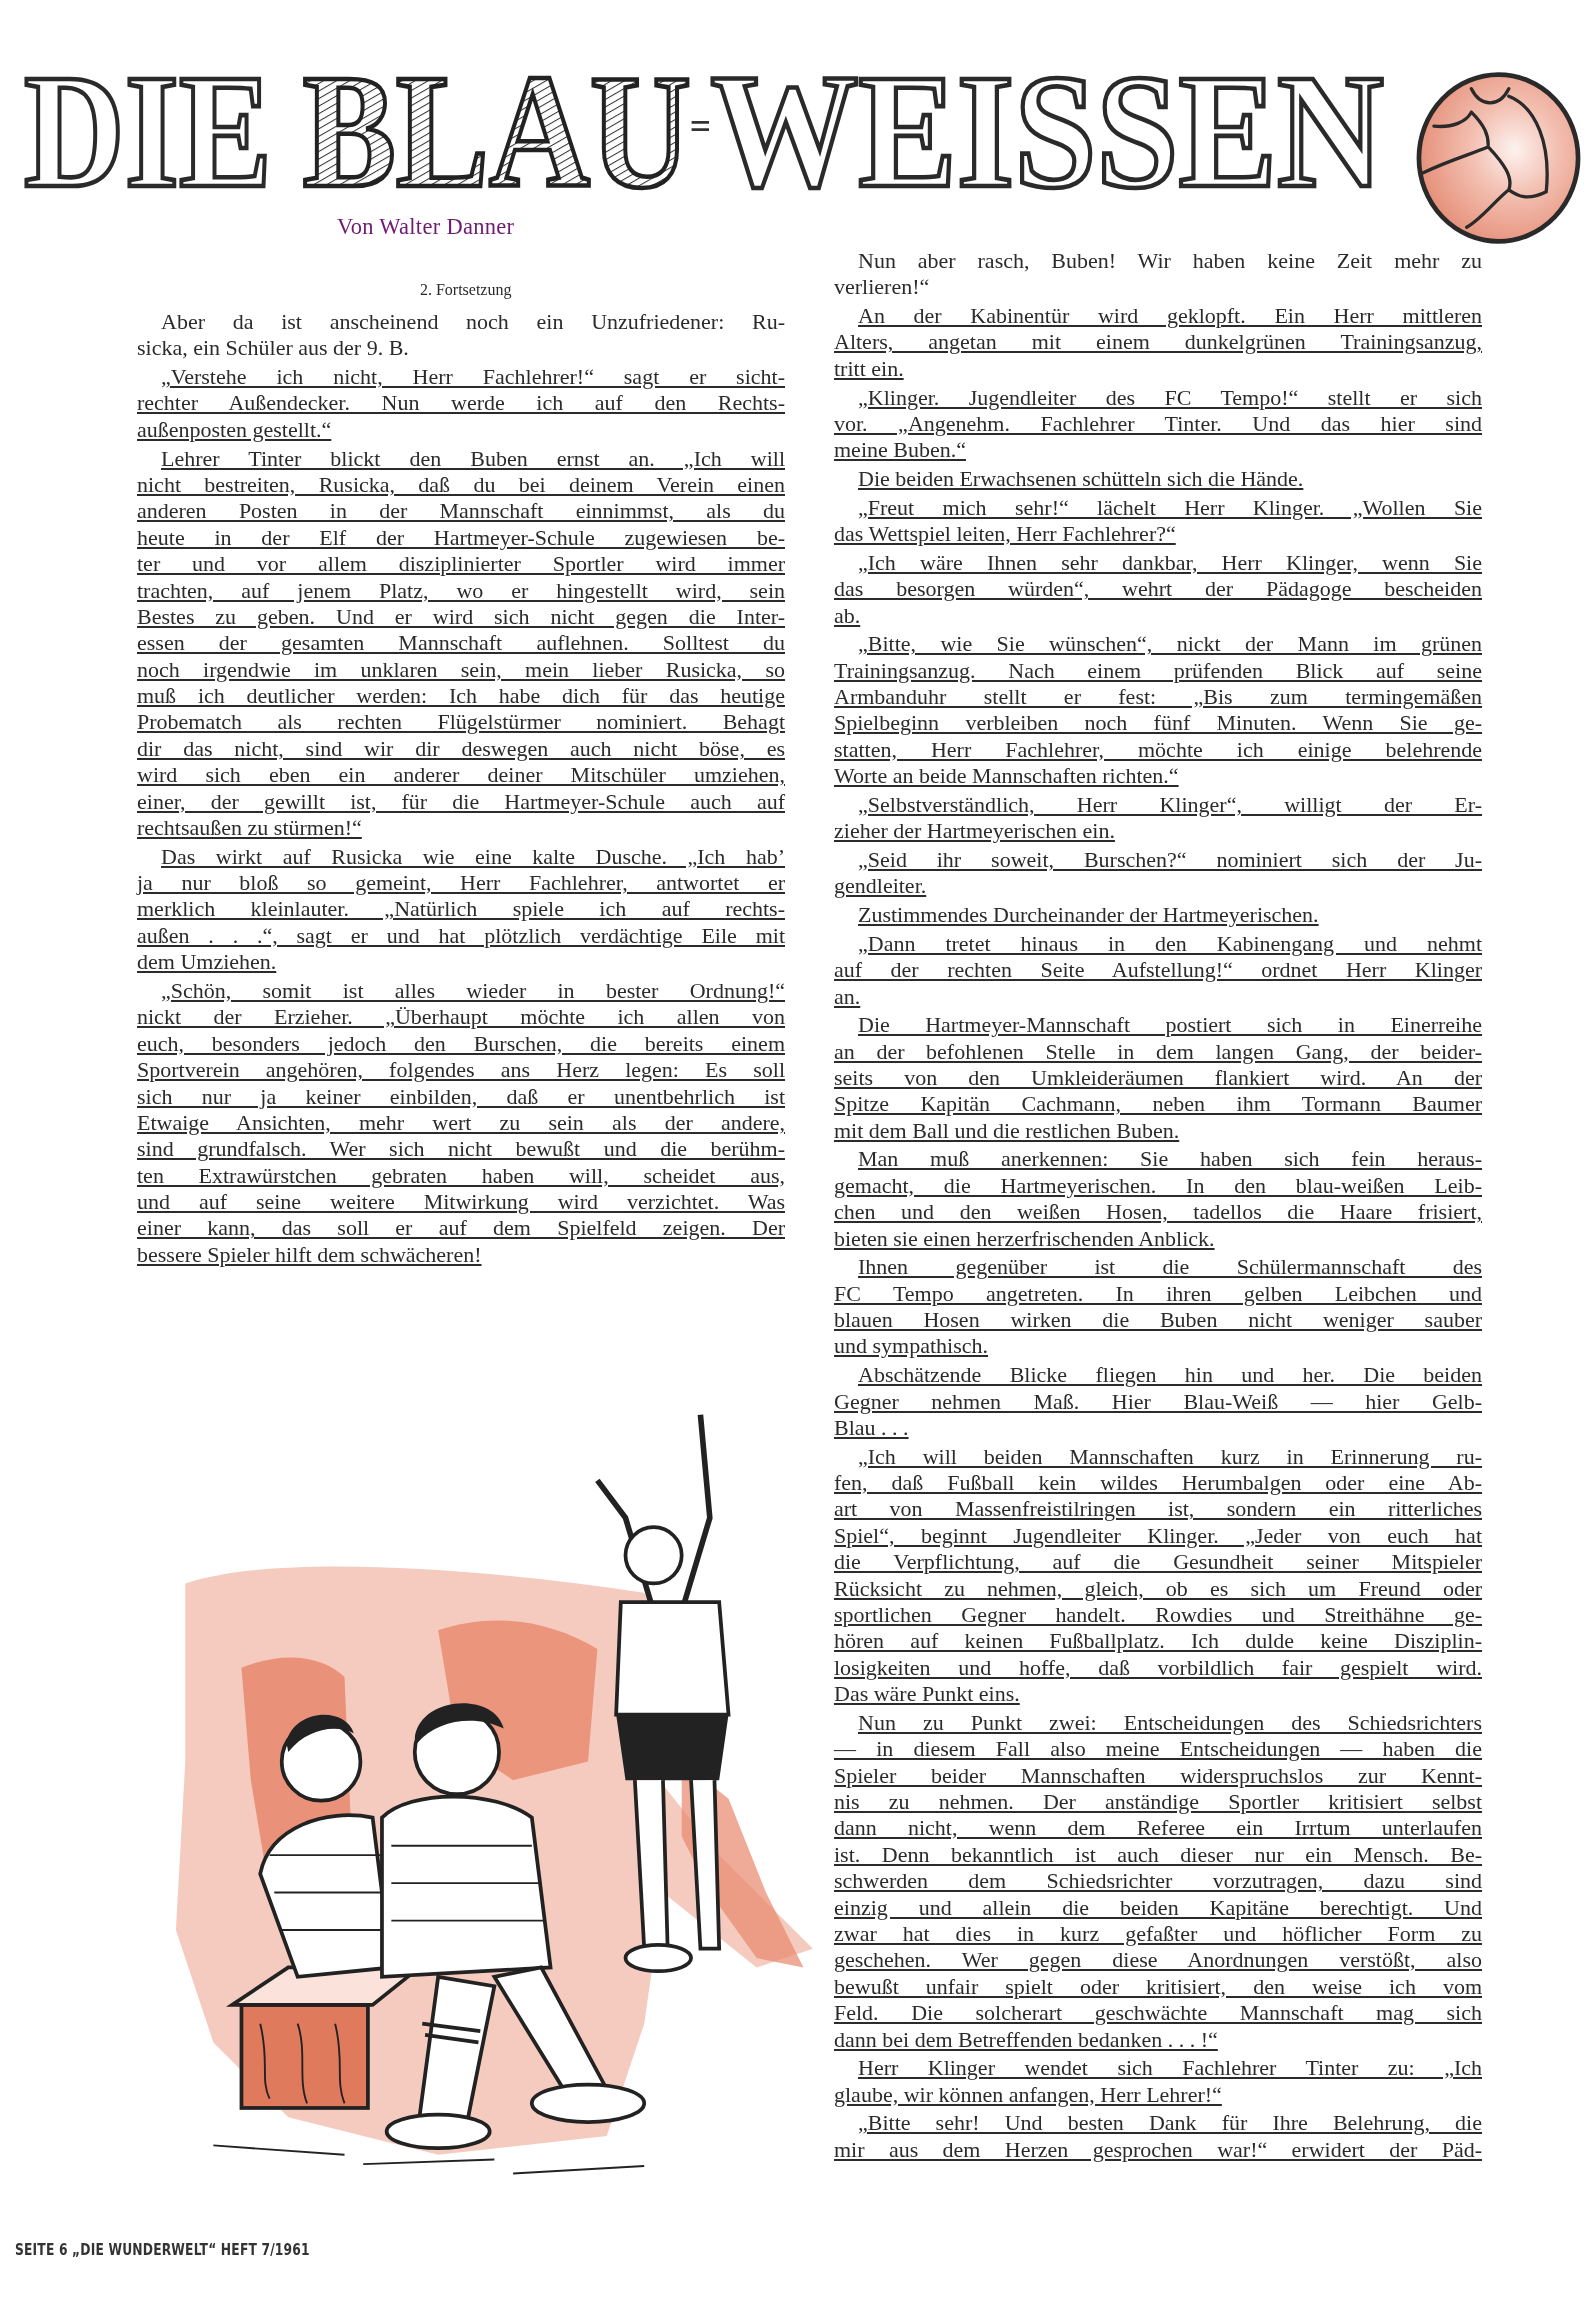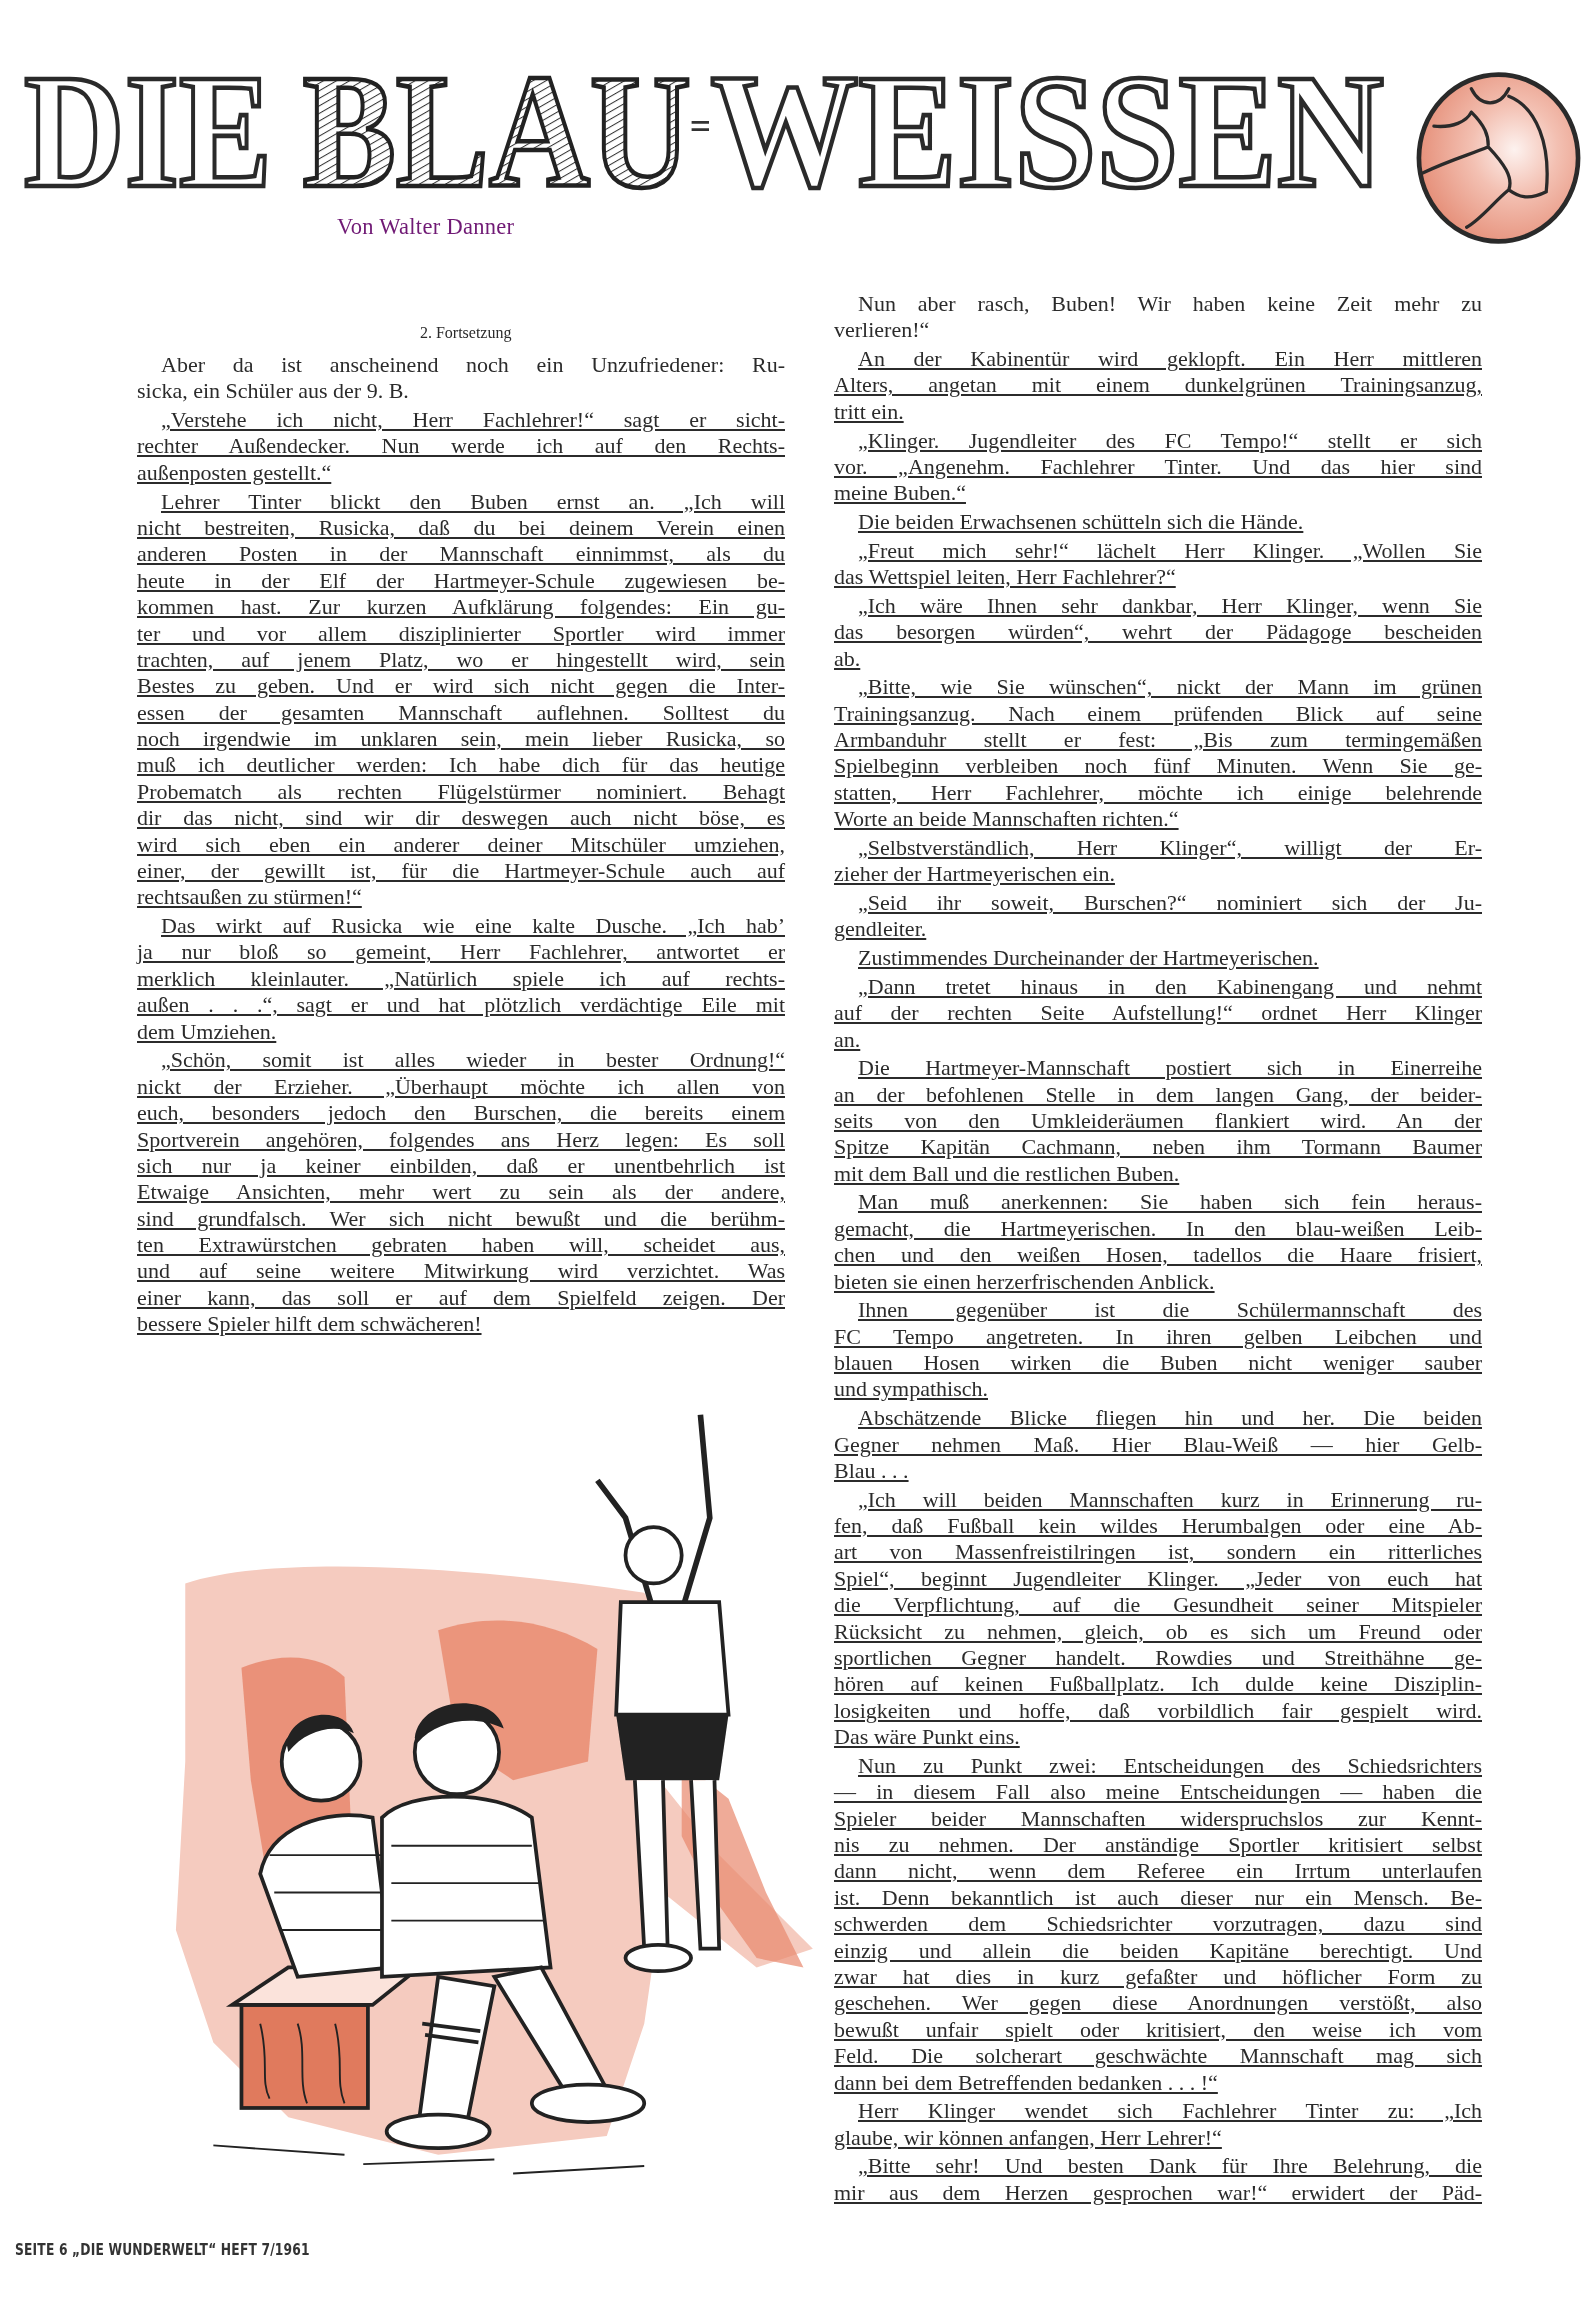--- a/index.html
+++ b/index.html
@@ -6,21 +6,21 @@
   body { width: 1589px; height: 2324px; position: relative; overflow: hidden;
          font-family: "Liberation Serif", "DejaVu Serif", serif; color: #2a2a2a; }
 
   
   .title-wrap { position: absolute; left: 19px; top: 36px; width: 1424px; height: 169px; }
   .title-svg { position: absolute; left: 0; top: 0; }
   .ball { position: absolute; left: 1396px; top: 34px; width: 167px; height: 176px; }
 
   .byline { position: absolute; left: 337px; top: 214px; font-size: 22.5px; color: #701a75; letter-spacing: 0.3px; }
 
-  .col { position: absolute; font-size: 22px; line-height: 26.4px; color: #2b2b2b; margin-top: 43px; }
+  .col { position: absolute; font-size: 22px; line-height: 26.4px; color: #2b2b2b; }
   .col-left { left: 137px; top: 277px; width: 648px; }
   .col-right { left: 834px; top: 248px; width: 648px; }
 
   .subhead { text-align: center; font-size: 16px; margin: 0 0 5.6px 0; padding-left: 9.4px; }
 
   .para { margin: 0; }
   .line { display: block; text-align: justify; text-align-last: justify; white-space: nowrap;
           height: 26.4px; overflow: visible; }
   .line.indent { padding-left: 24px; }
   .line.last { text-align-last: left; }
@@ -76,21 +76,20 @@
       <div class="para">
         <span class="line indent">„Verstehe ich nicht, Herr Fachlehrer!“ sagt er sicht-</span>
         <span class="line">rechter Außendecker. Nun werde ich auf den Rechts-</span>
         <span class="line last">außenposten gestellt.“</span>
       </div>
       <div class="para">
         <span class="line indent">Lehrer Tinter blickt den Buben ernst an. „Ich will</span>
         <span class="line">nicht bestreiten, Rusicka, daß du bei deinem Verein einen</span>
         <span class="line">anderen Posten in der Mannschaft einnimmst, als du</span>
         <span class="line">heute in der Elf der Hartmeyer-Schule zugewiesen be-</span>
-        <span class="line">kommen hast. Zur kurzen Aufklärung folgendes: Ein gu-</span>
         <span class="line">ter und vor allem disziplinierter Sportler wird immer</span>
         <span class="line">trachten, auf jenem Platz, wo er hingestellt wird, sein</span>
         <span class="line">Bestes zu geben. Und er wird sich nicht gegen die Inter-</span>
         <span class="line">essen der gesamten Mannschaft auflehnen. Solltest du</span>
         <span class="line">noch irgendwie im unklaren sein, mein lieber Rusicka, so</span>
         <span class="line">muß ich deutlicher werden: Ich habe dich für das heutige</span>
         <span class="line">Probematch als rechten Flügelstürmer nominiert. Behagt</span>
         <span class="line">dir das nicht, sind wir dir deswegen auch nicht böse, es</span>
         <span class="line">wird sich eben ein anderer deiner Mitschüler umziehen,</span>
         <span class="line">einer, der gewillt ist, für die Hartmeyer-Schule auch auf</span>

